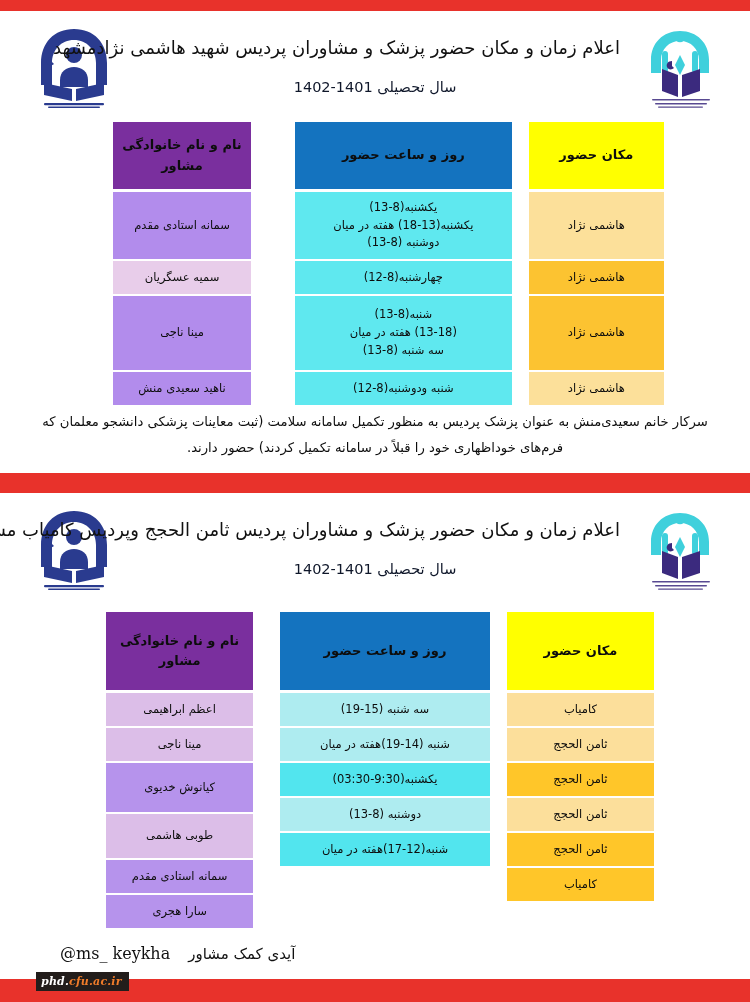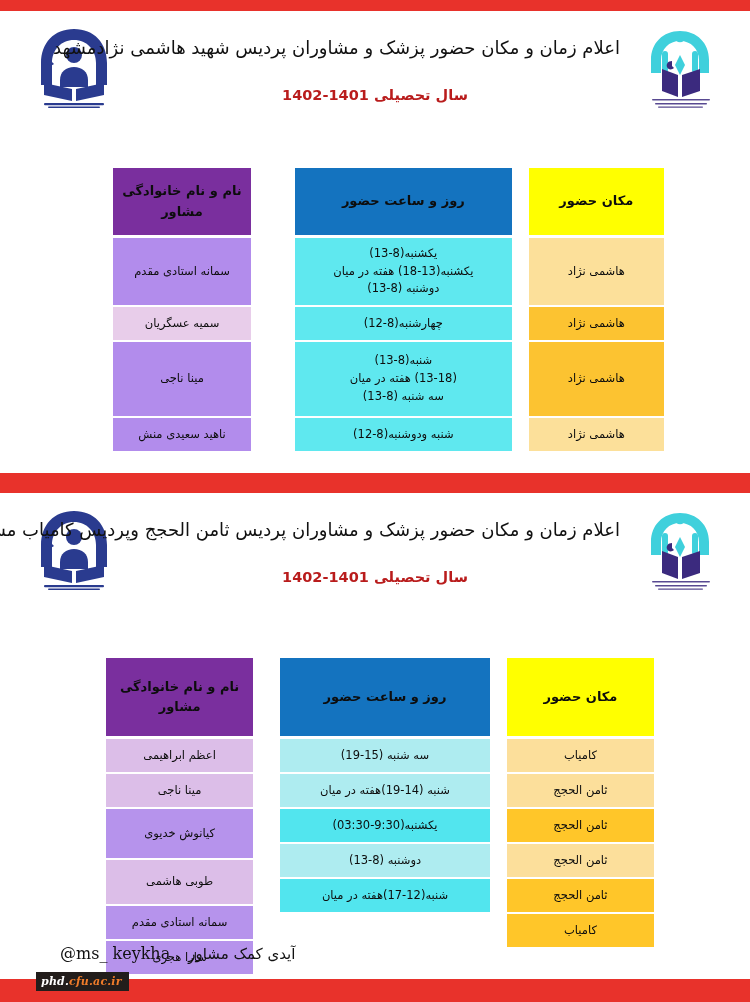--- a/index.html
+++ b/index.html
@@ -71,35 +71,33 @@
   .title-line-1 {
     font-family: "DejaVu Sans", "Liberation Sans", sans-serif;
     font-size: 18px;
     color: #111111;
     line-height: 1.45;
     white-space: nowrap;
   }
   .title-line-2 {
     font-family: "DejaVu Sans", "Liberation Sans", sans-serif;
     font-size: 14.5px;
-    color: #b91c1c;
+    color: #0f172a;
     line-height: 1.45;
-    margin-top: 24px;
-    direction: rtl;
-    font-weight: bold;
+    margin-top: 16px;
+    direction: rtl;
   }
 
   
   .sched-table {
     position: absolute;
     display: flex;
     flex-direction: row-reverse;
     direction: rtl;
     gap: 17px;
-    margin-top: 46px;
   }
   #table-1 { left: 86px; top: 111px; width: 578px; }
   #table-2 { left: 96px; top: 612px; width: 558px; }
 
   .col {
     display: flex;
     flex-direction: column;
   }
   #table-1 .col-name  { width: 158px; margin-left: 27px; }
   #table-1 .col-time  { width: 248px; margin-left: 27px; }
@@ -284,20 +282,21 @@
 
       <div class="col col-place">
         <div class="cell header hdr-yellow" style="height:67px">مکان حضور</div>
         <div class="cell y-light" style="height:67px">هاشمی نژاد</div>
         <div class="cell y-dark" style="height:33px">هاشمی نژاد</div>
         <div class="cell y-dark" style="height:74px">هاشمی نژاد</div>
         <div class="cell y-light" style="height:33px">هاشمی نژاد</div>
       </div>
     </div>
 
+    <div class="note">سرکار خانم سعیدی‌منش به عنوان پزشک پردیس به منظور تکمیل سامانه سلامت (ثبت معاینات پزشکی دانشجو معلمان که فرم‌های خوداظهاری خود را قبلاً در سامانه تکمیل کردند) حضور دارند.</div>
   </div>
 
   <div class="red-bar-mid"></div>
 
   <div class="section" id="section-2">
 
     <div class="header-band">
 
       <div class="logo-left">
         <svg viewBox="0 0 92 86" width="92" height="86" aria-hidden="true">

